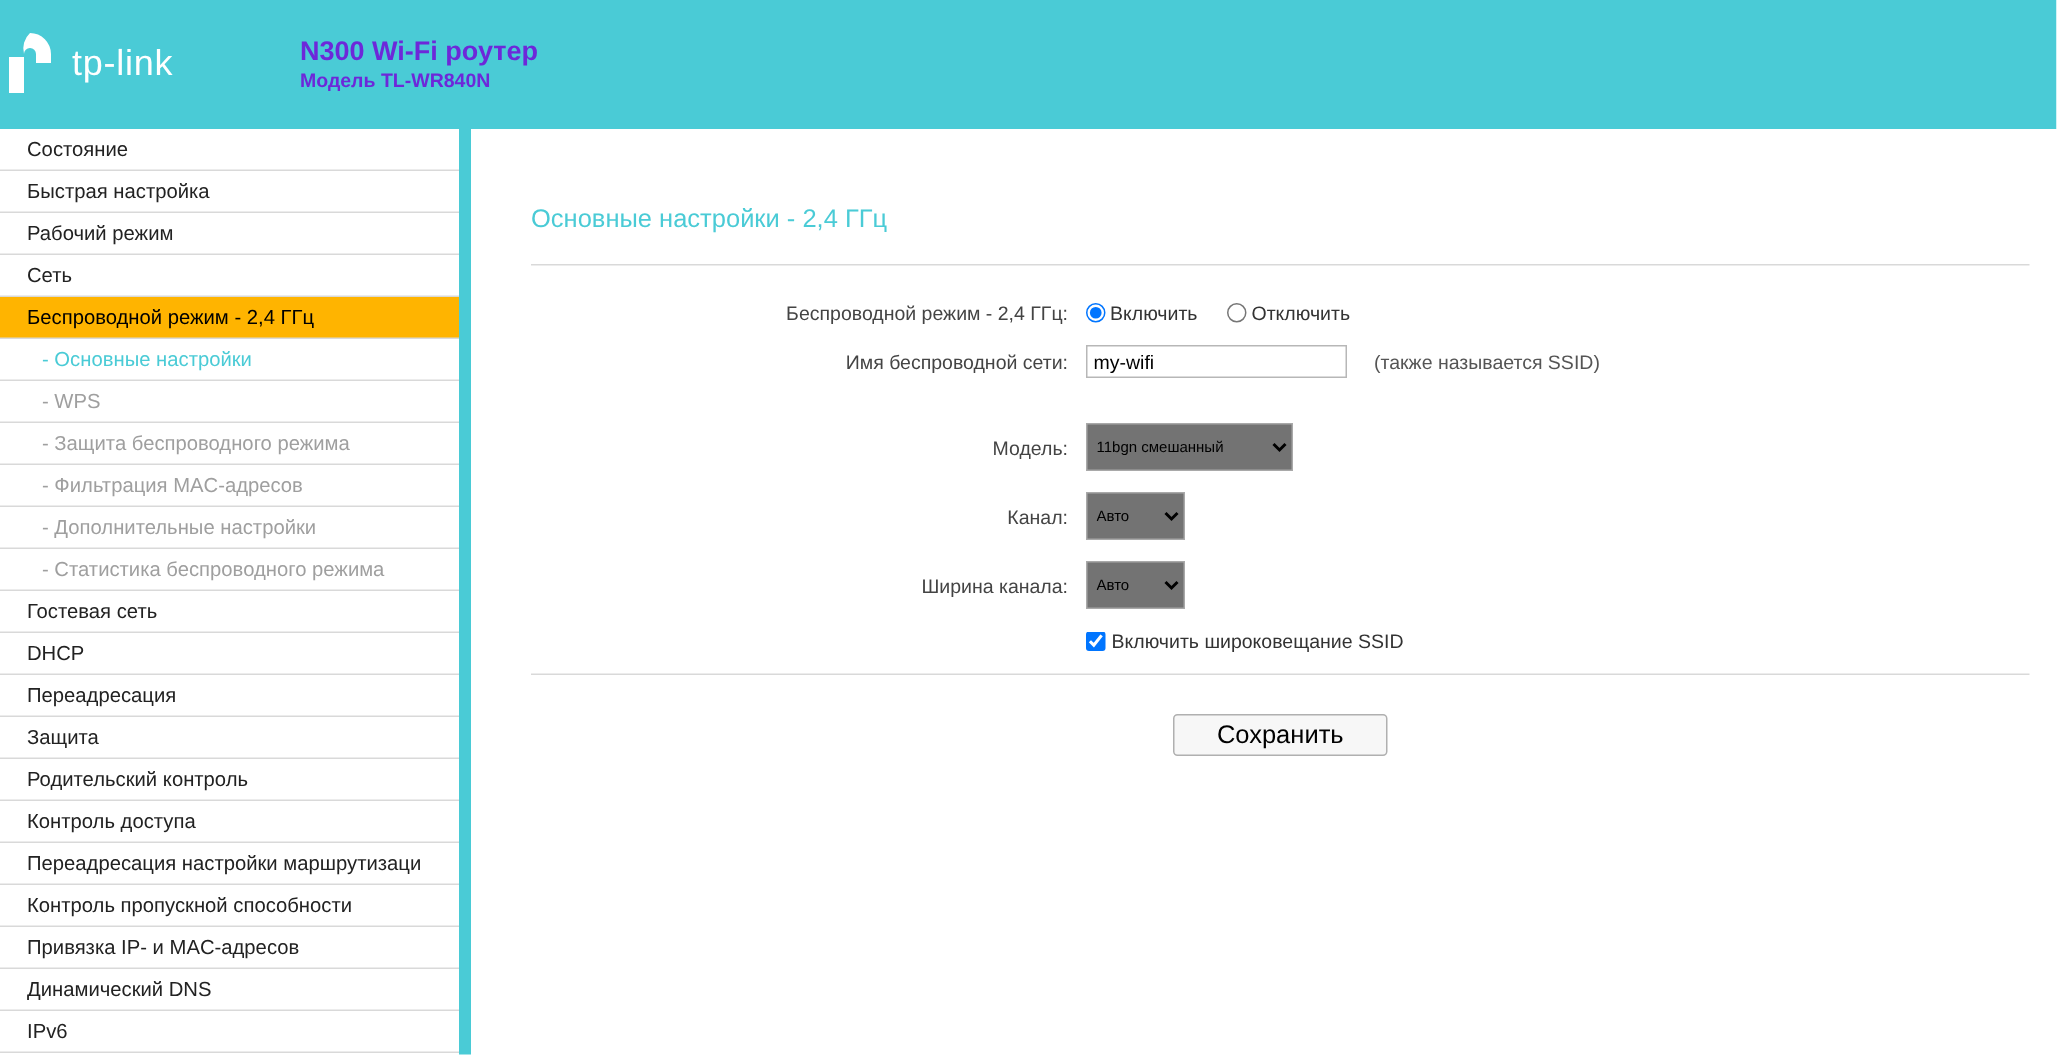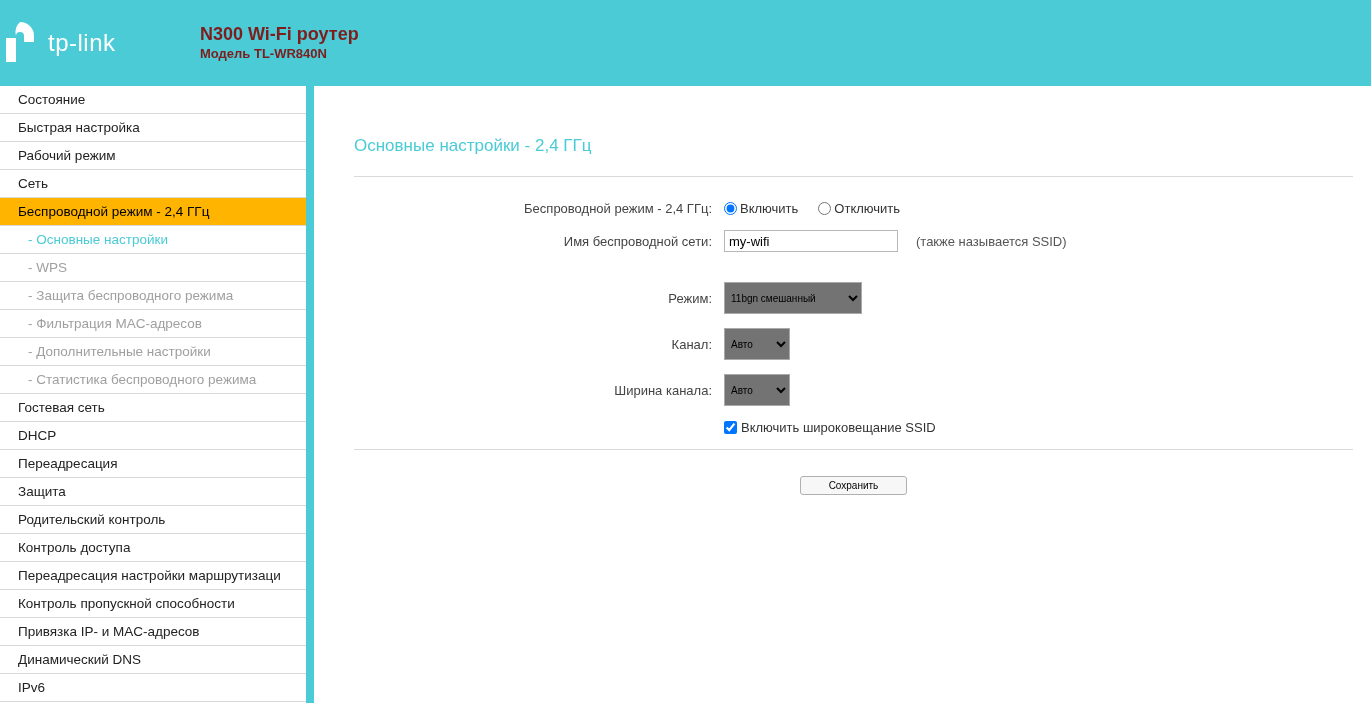--- a/index.html
+++ b/index.html
@@ -20,21 +20,21 @@
     width:200px;
   }
   .logo svg { flex-shrink:0; }
   .logo-text {
     color:#ffffff;
     font-size:24px;
     letter-spacing:0.5px;
     font-weight:400;
   }
   .product {
-    color:#7f1d1d;
+    color:#6d28d9;
     line-height:1.3;
   }
   .product .title { font-size:18px; font-weight:bold; }
   .product .model { font-size:13px; font-weight:bold; }
 
   
   .body-wrap { display:flex; }
   .sidebar {
     width:314px;
     flex-shrink:0;
@@ -115,21 +115,21 @@
     padding:0 2px;
   }
   .sel.mode    { width:138px; }
   .sel.channel { width:66px; }
   .sel.width   { width:66px; }
   .radio-lbl { margin-right:14px; display:flex; gap:3px; cursor:pointer; }
   .check-lbl { display:flex; align-items:center; gap:4px; cursor:pointer; }
   .btn-row { text-align:center; margin-top:26px; }
   button.save {
     padding:3px 28px;
-    font-size:10px;
+    font-size:17px;
     background:#f7f7f7;
     border:1px solid #b0b0b0;
     border-radius:3px;
     cursor:pointer;
   }
 </style>
 </head>
 <body>
 
 <div class="banner">
@@ -200,21 +200,21 @@
       <div class="lbl">Имя беспроводной сети:</div>
       <div class="ctrl">
         <input type="text" class="ssid" value="my-wifi" style="">
         <span class="hint">(также называется SSID)</span>
       </div>
     </div>
 
     <div style="height:16px"></div>
 
     <div class="form-row">
-      <div class="lbl">Режим:</div>
+      <div class="lbl">Модель:</div>
       <div class="ctrl">
         <select class="sel mode">
           <option selected="">11bgn смешанный</option>
         </select>
       </div>
     </div>
 
     <div class="form-row">
       <div class="lbl">Канал:</div>
       <div class="ctrl">

